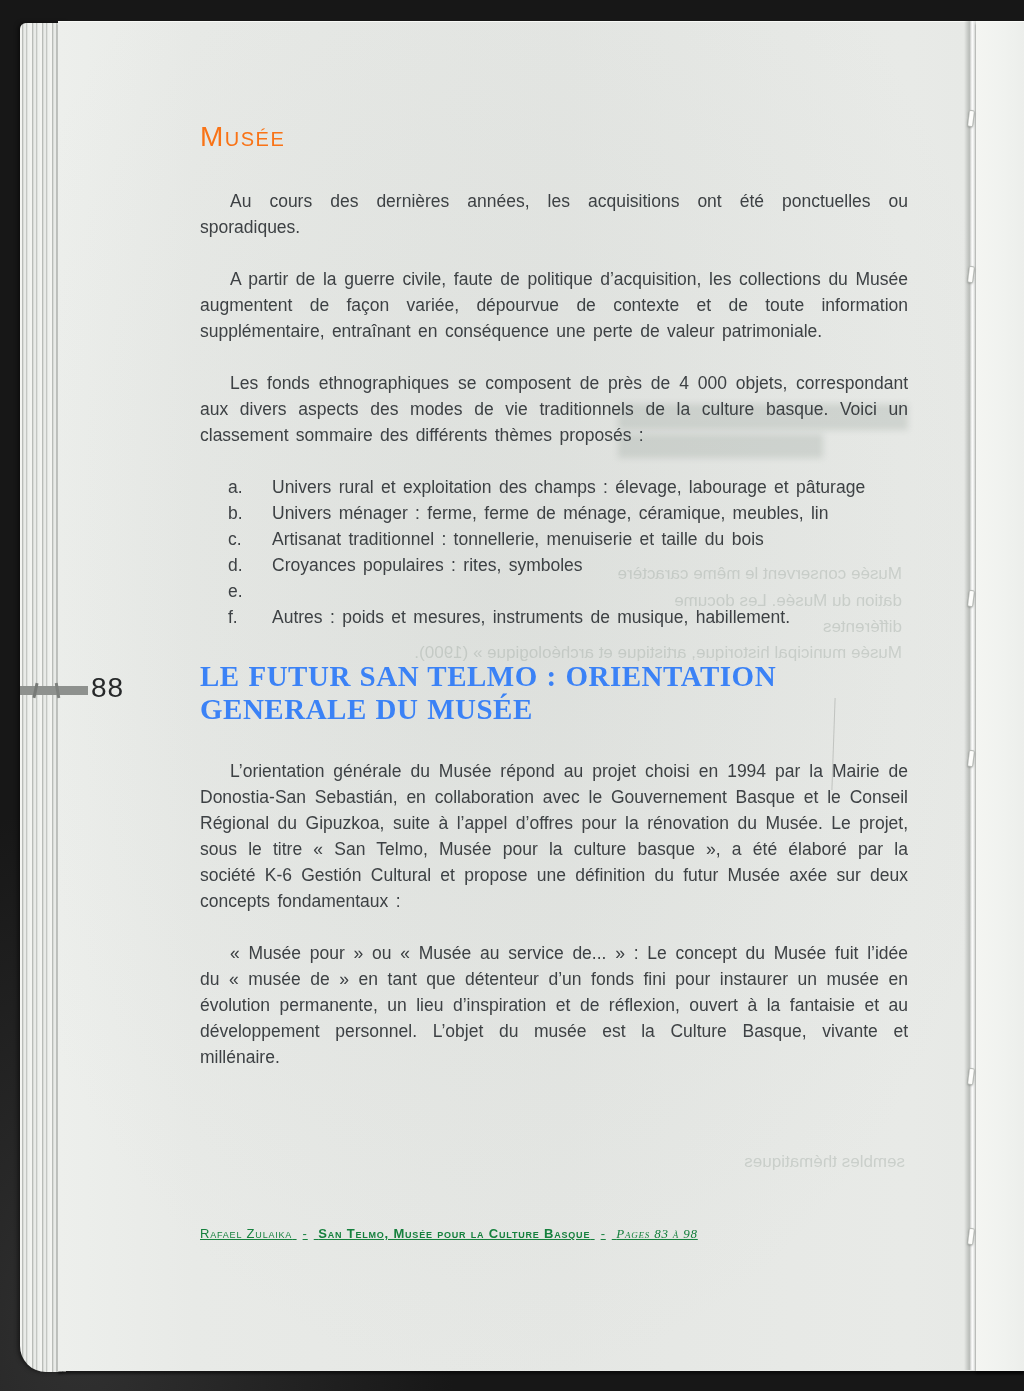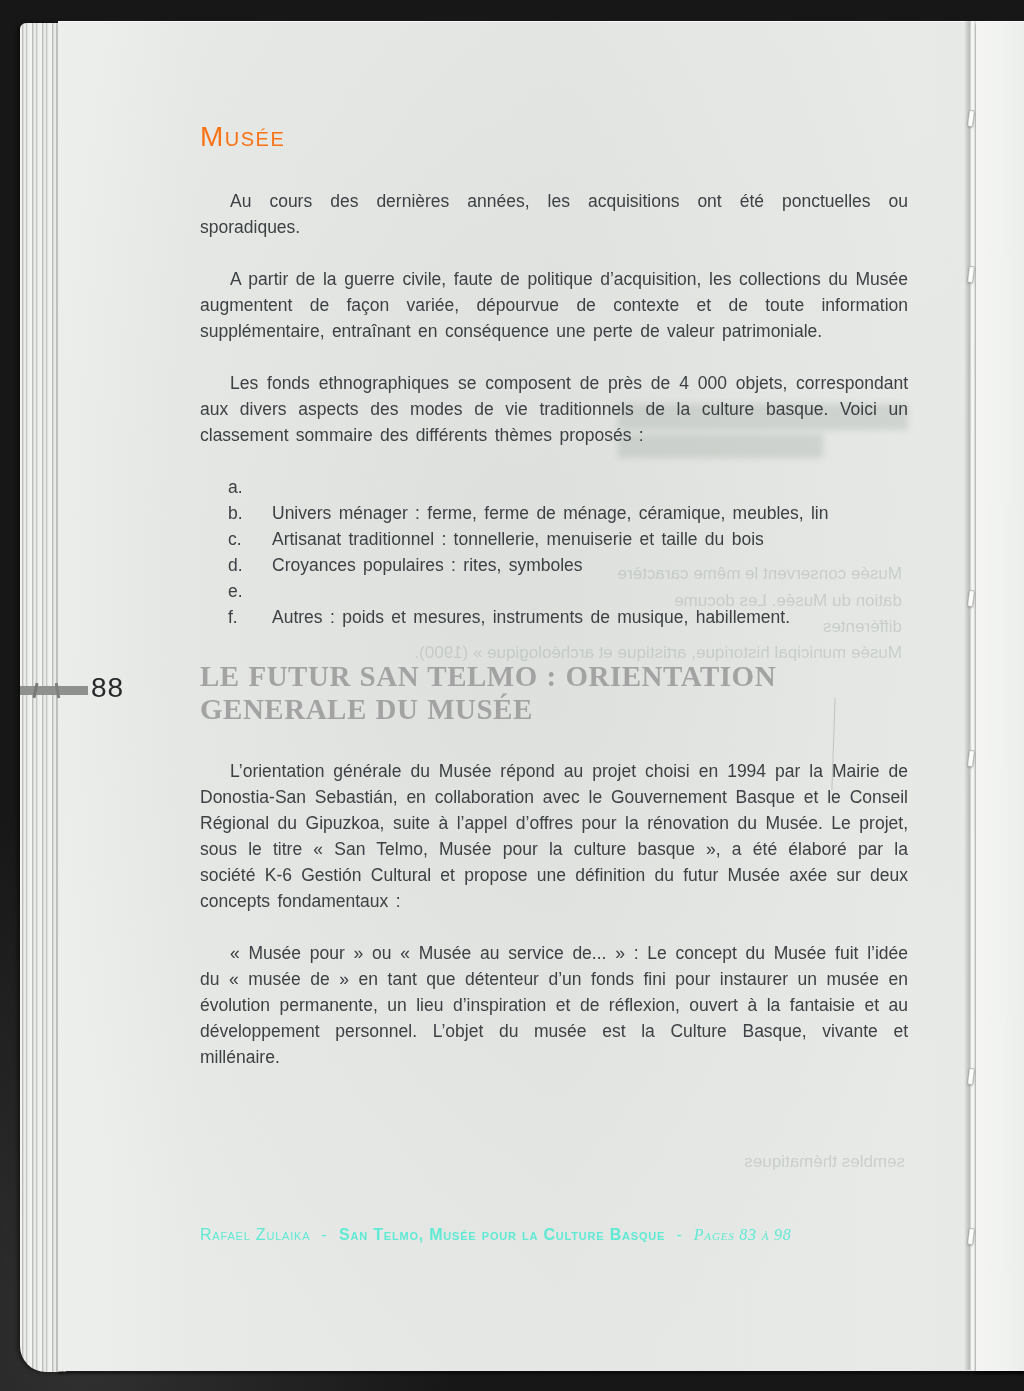--- a/index.html
+++ b/index.html
@@ -83,27 +83,27 @@
   }
   .content p{margin:0 0 26px 0;text-align:justify;text-indent:30px;}
   .theme-list{margin:0 0 26px 0;padding:0;list-style:none;}
   .theme-list li{display:flex;line-height:26px;}
   .li-label{width:44px;flex:0 0 44px;padding-left:28px;box-sizing:content-box;}
   .li-text{flex:1;}
   .section-heading{
     margin:30px 0 32px 0;
     font-family:"Liberation Serif", serif;font-weight:700;
     font-size:29px;line-height:33px;letter-spacing:.5px;
-    color:#a3a3a3;word-spacing:1px;text-indent:0;
+    color:#3b82f6;word-spacing:1px;text-indent:0;
   }
   
   .footer{
     position:absolute;left:200px;top:1226px;width:708px;
-    font-variant:small-caps;font-size:16px;color:#5eead4;
-    letter-spacing:.8px;white-space:nowrap;
+    font-variant:small-caps;font-size:13px;color:#15803d;
+    letter-spacing:.8px;white-space:nowrap;text-decoration:underline;
   }
   .footer .author{font-weight:400;}
   .footer .sep{margin:0 6px;}
   .footer .booktitle{font-weight:700;}
   .footer .pages{font-style:italic;font-family:"Liberation Serif", serif;font-variant:small-caps;}
 </style>
 </head>
 <body>
 
 <div class="page-stack"></div>
@@ -133,20 +133,21 @@
 <div class="content">
   <div class="margin-label">Musée</div>
 
   <p>Au cours des dernières années, les acquisitions ont été ponctuelles ou sporadiques.</p>
   <p>A partir de la guerre civile, faute de politique d’acquisition, les collections du Musée augmentent de façon variée, dépourvue de contexte et de toute information supplémentaire, entraînant en conséquence une perte de valeur patrimoniale.</p>
   <p>Les fonds ethnographiques se composent de près de 4 000 objets, correspondant aux divers aspects des modes de vie traditionnels de la culture basque. Voici un classement sommaire des différents thèmes proposés :</p>
 
   <ul class="theme-list">
     <li>
       <span class="li-label">a.</span>
+      <span class="li-text">Univers rural et exploitation des champs : élevage, labourage et pâturage</span>
     </li>
     <li>
       <span class="li-label">b.</span>
       <span class="li-text">Univers ménager : ferme, ferme de ménage, céramique, meubles, lin</span>
     </li>
     <li>
       <span class="li-label">c.</span>
       <span class="li-text">Artisanat traditionnel : tonnellerie, menuiserie et taille du bois</span>
     </li>
     <li>

